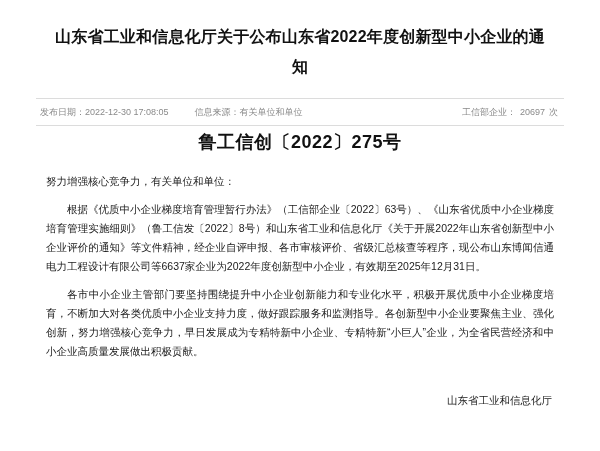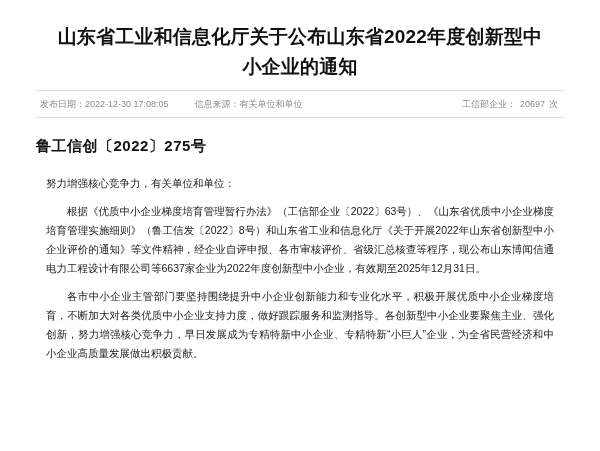--- a/index.html
+++ b/index.html
@@ -18,29 +18,29 @@
     position: relative;
     width: 600px;
     height: 451px;
     box-sizing: border-box;
     padding: 0 36px;
     background: #ffffff;
   }
   .doc-title {
     margin: 0;
     padding: 22px 14px 0 14px;
-    font-size: 19px;
+    font-size: 16px;
     line-height: 30px;
     font-weight: bold;
     text-align: center;
     color: #111111;
     letter-spacing: 0.2px;
   }
   .meta-bar {
-    margin-top: 8px;
+    margin-top: 16px;
     border-top: 1px solid #dcdcdc;
     border-bottom: 1px solid #dcdcdc;
     height: 26px;
     display: flex;
     font-size: 9px;
     color: #8a8a8a;
     gap: 28px;
   }
   .meta-left {
     display: flex;
@@ -52,25 +52,25 @@
     margin-left: auto;
     display: flex;
     align-items: center;
     gap: 4px;
     padding-right: 6px;
   }
   .meta-item {
     white-space: nowrap;
   }
   .doc-number {
-    text-align: left;
-    font-size: 15px;
+    text-align: center;
+    font-size: 18px;
     font-weight: bold;
     color: #111111;
-    margin-top: 19px;
+    margin-top: 4px;
     letter-spacing: 0.5px;
   }
   .body-text {
     margin-top: 18px;
     padding: 0 10px;
   }
   .body-text p {
     margin: 0 0 9px 0;
     font-size: 10.5px;
     line-height: 19px;
@@ -130,15 +130,16 @@
   <div class="doc-number">鲁工信创〔2022〕275号</div>
 
   <div class="body-text">
     <p>努力增强核心竞争力，有关单位和单位：</p>
     <p class="indent">根据《优质中小企业梯度培育管理暂行办法》（工信部企业〔2022〕63号）、《山东省优质中小企业梯度培育管理实施细则》（鲁工信发〔2022〕8号）和山东省工业和信息化厅《关于开展2022年山东省创新型中小企业评价的通知》等文件精神，经企业自评申报、各市审核评价、省级汇总核查等程序，现公布山东博闻信通电力工程设计有限公司等6637家企业为2022年度创新型中小企业，有效期至2025年12月31日。</p>
     <p class="indent">各市中小企业主管部门要坚持围绕提升中小企业创新能力和专业化水平，积极开展优质中小企业梯度培育，不断加大对各类优质中小企业支持力度，做好跟踪服务和监测指导。各创新型中小企业要聚焦主业、强化创新，努力增强核心竞争力，早日发展成为专精特新中小企业、专精特新“小巨人”企业，为全省民营经济和中小企业高质量发展做出积极贡献。</p>
   </div>
 
 
   <div class="signature">
+    <div>山东省工业和信息化厅</div>
   </div>
 
 </div>
 
 </body></html>

